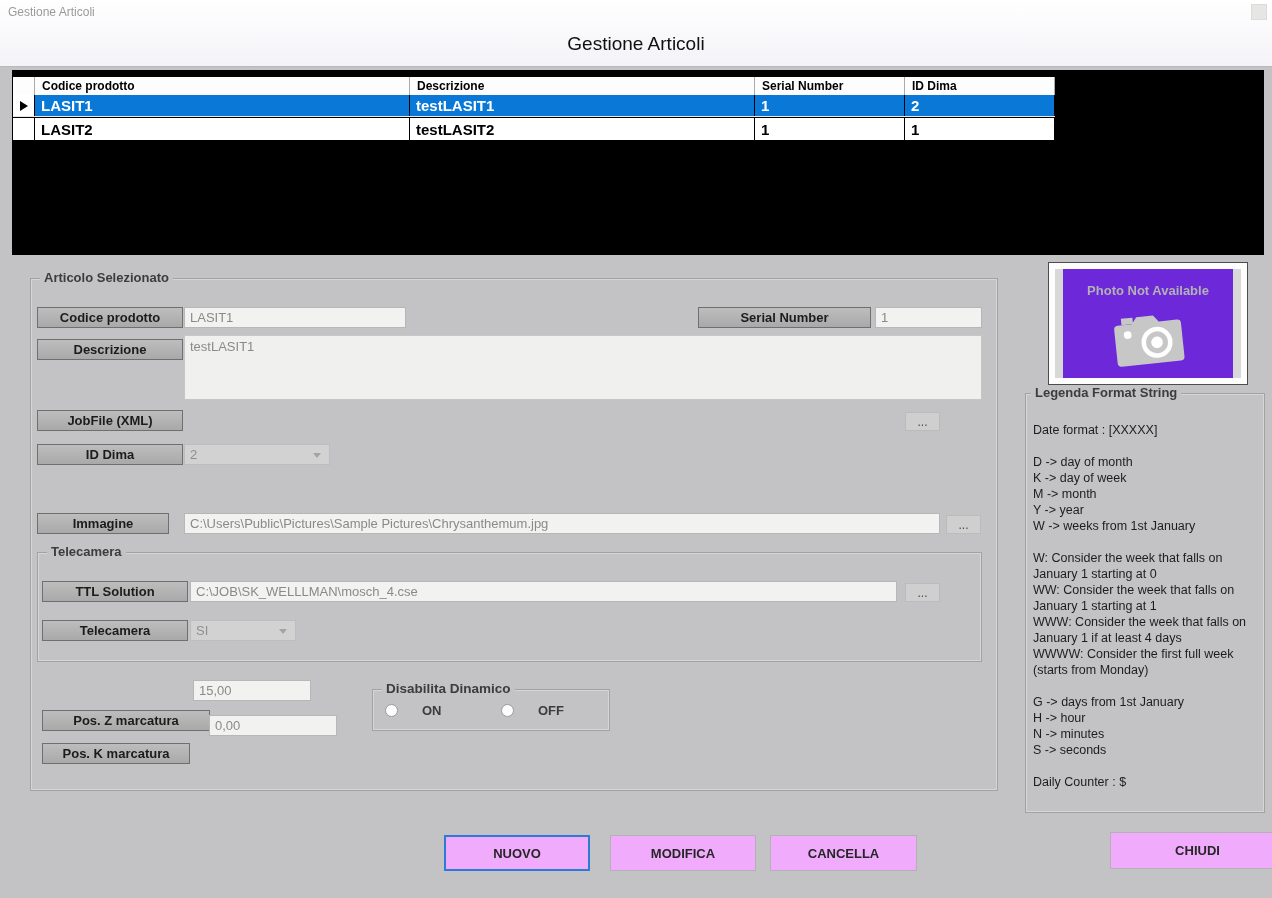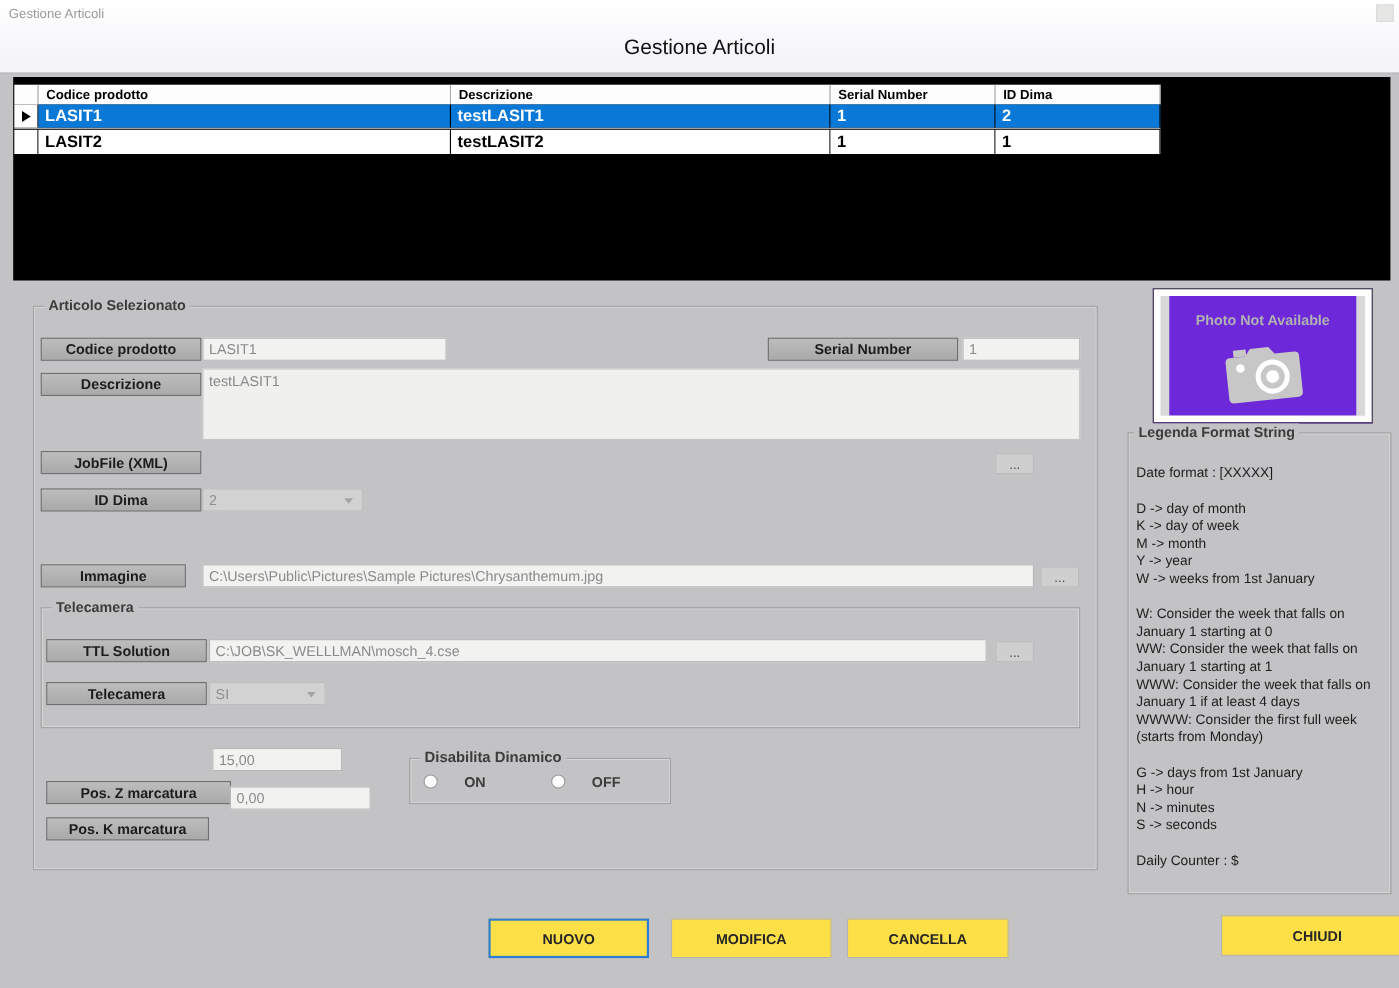--- a/index.html
+++ b/index.html
@@ -65,21 +65,21 @@
   .photo-text { position:absolute; left:0; top:20px; width:100%; text-align:center;
     font-size:13px; font-weight:bold; color:#b2b2b2; }
   .camera-wrap { position:absolute; left:58px; top:44px; transform:rotate(-6deg); }
 
   
   .legend { position:absolute; left:1025px; top:393px; width:240px; height:420px; }
   .legend-body { position:absolute; left:7px; top:28px; width:226px; }
   .legend-line { font-size:12.5px; color:#1d1d1d; line-height:16px; min-height:16px; }
 
   
-  .btn { position:absolute; background:#fde047; border:1px solid #b2b2b2;
+  .btn { position:absolute; background:#f0abfc; border:1px solid #b2b2b2;
     font-size:13px; font-weight:bold; color:#262626; display:flex; align-items:center; justify-content:center;
     font-family:"Liberation Sans", sans-serif; cursor:default; }
   .btn-accent { border:2px solid #2c7bd4; }
 </style>
 </head>
 <body>
 
 <div id="app">
 
   <div class="topstrip">

